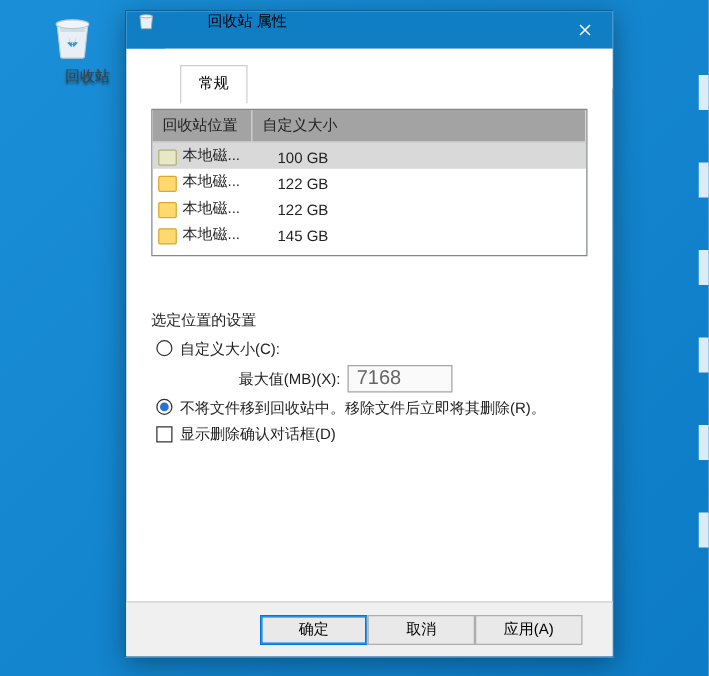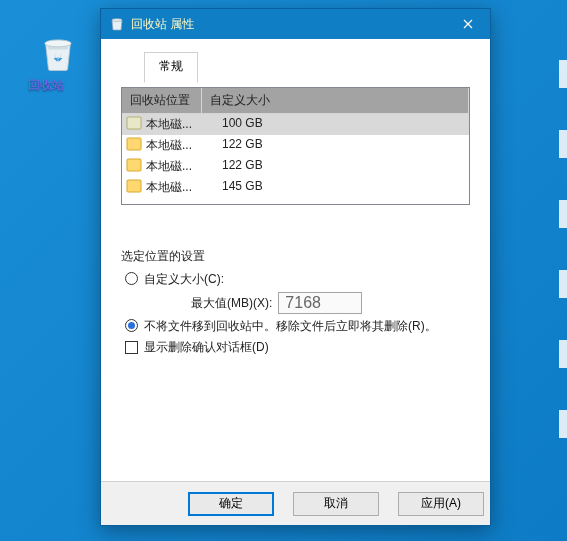--- a/index.html
+++ b/index.html
@@ -1,58 +1,58 @@
 <!DOCTYPE html>
 <html><head>
 <meta charset="utf-8">
 <style>
 * { box-sizing: border-box; margin: 0; padding: 0; font-family: "Microsoft YaHei", "Segoe UI", sans-serif; }
 body { width: 567px; height: 541px; background: linear-gradient(135deg, #1a8fd8 0%, #0d7bc5 100%); overflow: hidden; position: relative; }
 .stripe { position: absolute; right: 0; width: 8px; background: #fff; opacity: 0.85; }
 .s1 { top: 60px; height: 28px; } .s2 { top: 130px; height: 28px; } .s3 { top: 200px; height: 28px; }
 .s4 { top: 270px; height: 28px; } .s5 { top: 340px; height: 28px; } .s6 { top: 410px; height: 28px; }
-.desktop-icon { position: absolute; left: 28px; top: 32px; width: 60px; text-align: left; color: #8b5cf6; font-size: 12px; }
+.desktop-icon { position: absolute; left: 28px; top: 8px; width: 60px; text-align: right; color: #404040; font-size: 12px; }
 .desktop-icon svg { width: 42px; height: 42px; display: block; margin: 0 auto 3px; }
 .desktop-icon span { text-shadow: 0 1px 2px rgba(0,0,0,.6); }
 
 .dialog { position: absolute; left: 100px; top: 8px; width: 391px; height: 518px; background: #fff; border: 1px solid #0a5f9e; box-shadow: 0 5px 20px rgba(0,0,0,.35); display: flex; flex-direction: column; }
-.titlebar { height: 30px; background: #0f7ec4; color: #fef9c3; display: flex; align-items: center; padding: 0 0 0 8px; font-size: 12px; }
+.titlebar { height: 30px; background: #0f7ec4; color: #000000; display: flex; padding: 0 0 0 8px; font-size: 12px; gap: 35px; }
 .titlebar-icon { width: 16px; height: 16px; margin-right: 6px; }
 .titlebar-title { flex: 1; }
 .close-btn { width: 45px; height: 30px; display: flex; align-items: center; justify-content: center; cursor: pointer; }
 
 .tabstrip { height: 32px; padding: 12px 12px 0; background: #fff; position: relative; margin-left: 31px; }
 .tab { display: inline-block; padding: 5px 14px 7px; font-size: 12px; border: 1px solid #d0d0d0; border-bottom: 1px solid #fff; background: #fff; position: relative; top: 1px; }
 .tab-border { position: absolute; left: 12px; right: 12px; bottom: 0; height: 1px; background: #d0d0d0; z-index: -1; }
 
 .content { flex: 1; padding: 16px 20px 8px; font-size: 12px; color: #222; }
 .listbox { border: 1px solid #828790; height: 118px; overflow: hidden; }
 .list-header { display: flex; }
 .list-header div { padding: 4px 8px; border-right: 1px solid #d5d5d5; border-bottom: 1px solid #d5d5d5; background: #a3a3a3; font-weight: normal; }
 .lh-loc { width: 80px; } .lh-size { flex: 1; }
 .list-rows { }
-.list-row { display: flex; align-items: flex-start; padding: 2px 4px; }
+.list-row { display: flex; align-items: flex-end; padding: 2px 4px; }
 .list-row.selected { background: #d9d9d9; }
 .drive-icon { width: 16px; height: 14px; margin-right: 4px; display:inline-block; }
 .drive-icon.sys rect.body{ fill:#e8e8c8; } .drive-icon.dat rect.body{ fill:#ffd970; }
 .row-loc { width: 72px; overflow: hidden; white-space: nowrap; text-overflow: ellipsis; }
 .row-size { padding-left: 4px; }
 
 .group { margin-top: 14px; }
 .group-title { margin-bottom: 6px; margin-top: 43px; }
 .opt-row { display: flex; align-items: flex-start; margin: 4px 0 4px 4px; }
 .radio { width: 13px; height: 13px; border: 1px solid #333; border-radius: 50%; margin-right: 6px; margin-top: 1px; position: relative; flex-shrink: 0; }
 .radio.checked::after { content:""; position:absolute; left:2px; top:2px; width:7px; height:7px; border-radius:50%; background:#2b6fd8; }
 .sub-row { display: flex; align-items: center; margin: 4px 0 4px 70px; }
 .sub-label { margin-right: 6px; }
 .textbox { width: 84px; height: 22px; border: 1px solid #a5a5a5; padding: 2px 6px; font-size: 16px; color: #666; }
 .checkbox-row { display: flex; align-items: center; margin-left: 4px; }
 .checkbox { width: 13px; height: 13px; border: 1px solid #333; margin-right: 6px; }
 
-.button-row { height: 44px; border-top: 1px solid #d0d0d0; display: flex; justify-content: flex-end; align-items: center; padding: 0 6px; gap: 19px; background: #f0f0f0; }
+.button-row { height: 44px; border-top: 1px solid #d0d0d0; display: flex; justify-content: flex-end; align-items: center; padding: 0 24px; gap: 0; background: #f0f0f0; }
 .btn { width: 86px; height: 24px; border: 1px solid #adadad; background: #e9e9e9; font-size: 12px; display: flex; align-items: center; justify-content: center; cursor: pointer; }
 .btn.primary { border: 1px solid #0078d7; box-shadow: inset 0 0 0 1px #0078d7; }
 </style>
 </head>
 <body>
 
 <div class="stripe s1"></div>
 <div class="stripe s2"></div>
 <div class="stripe s3"></div>
 <div class="stripe s4"></div>

